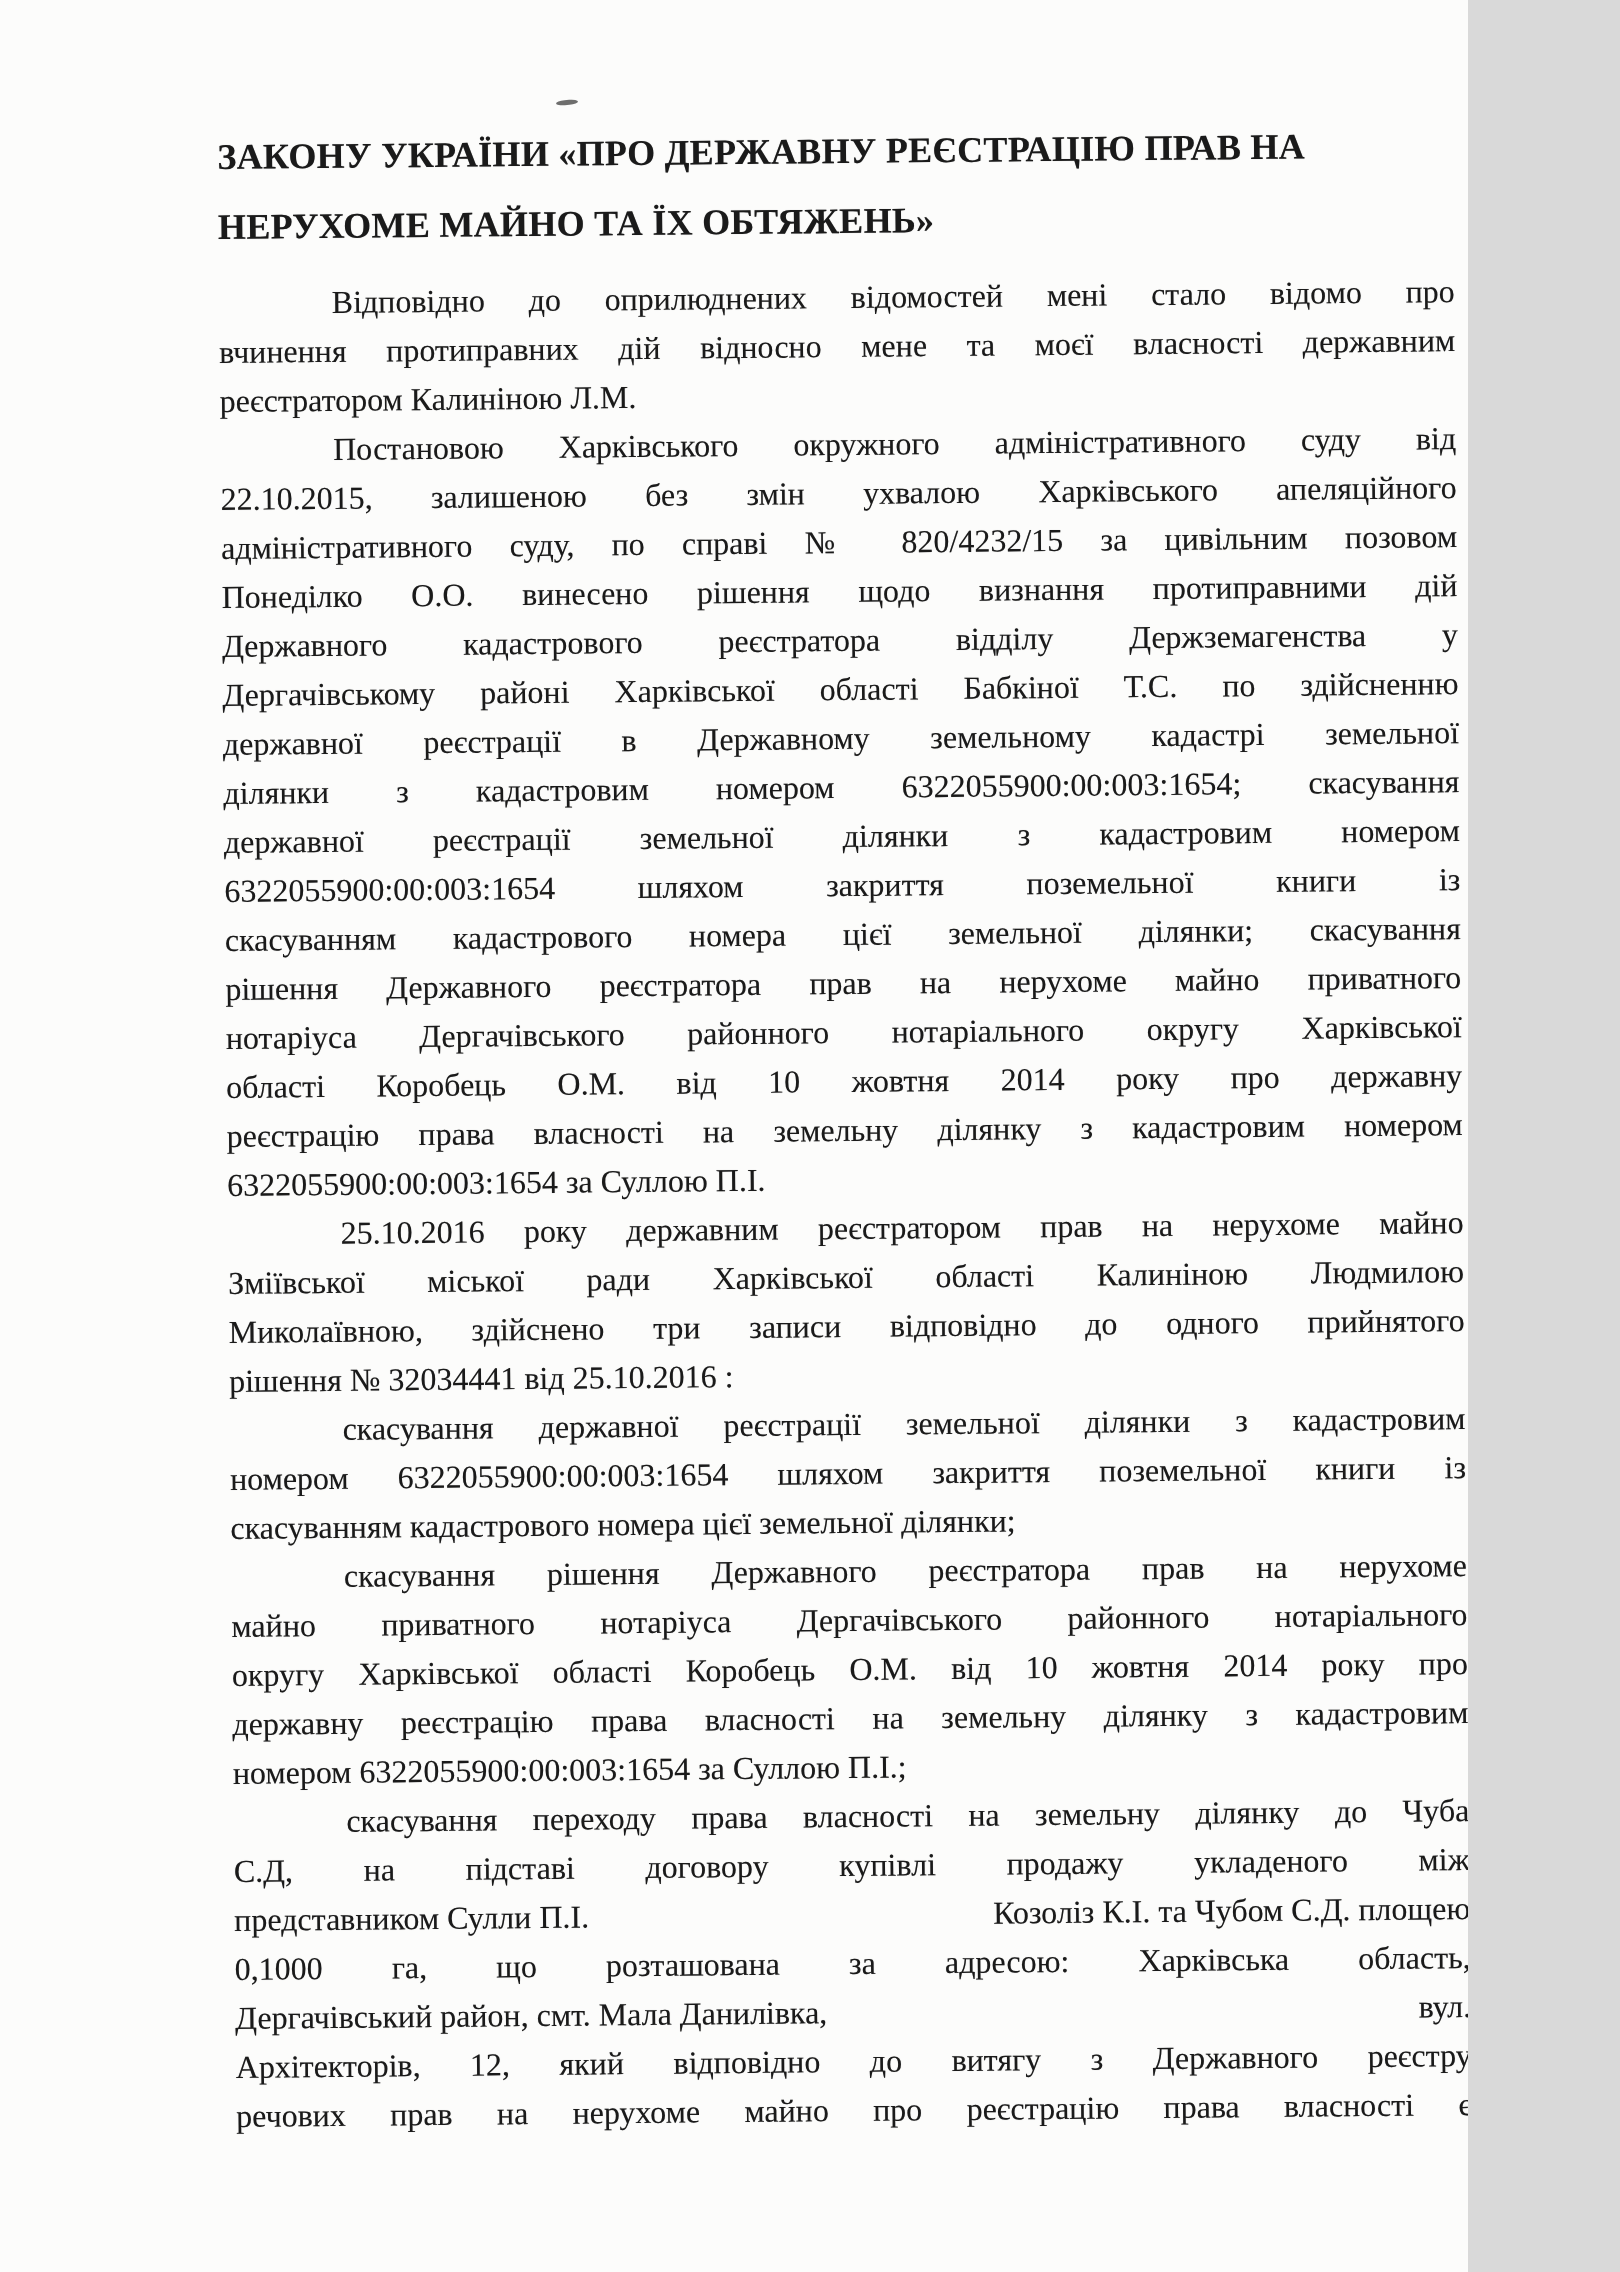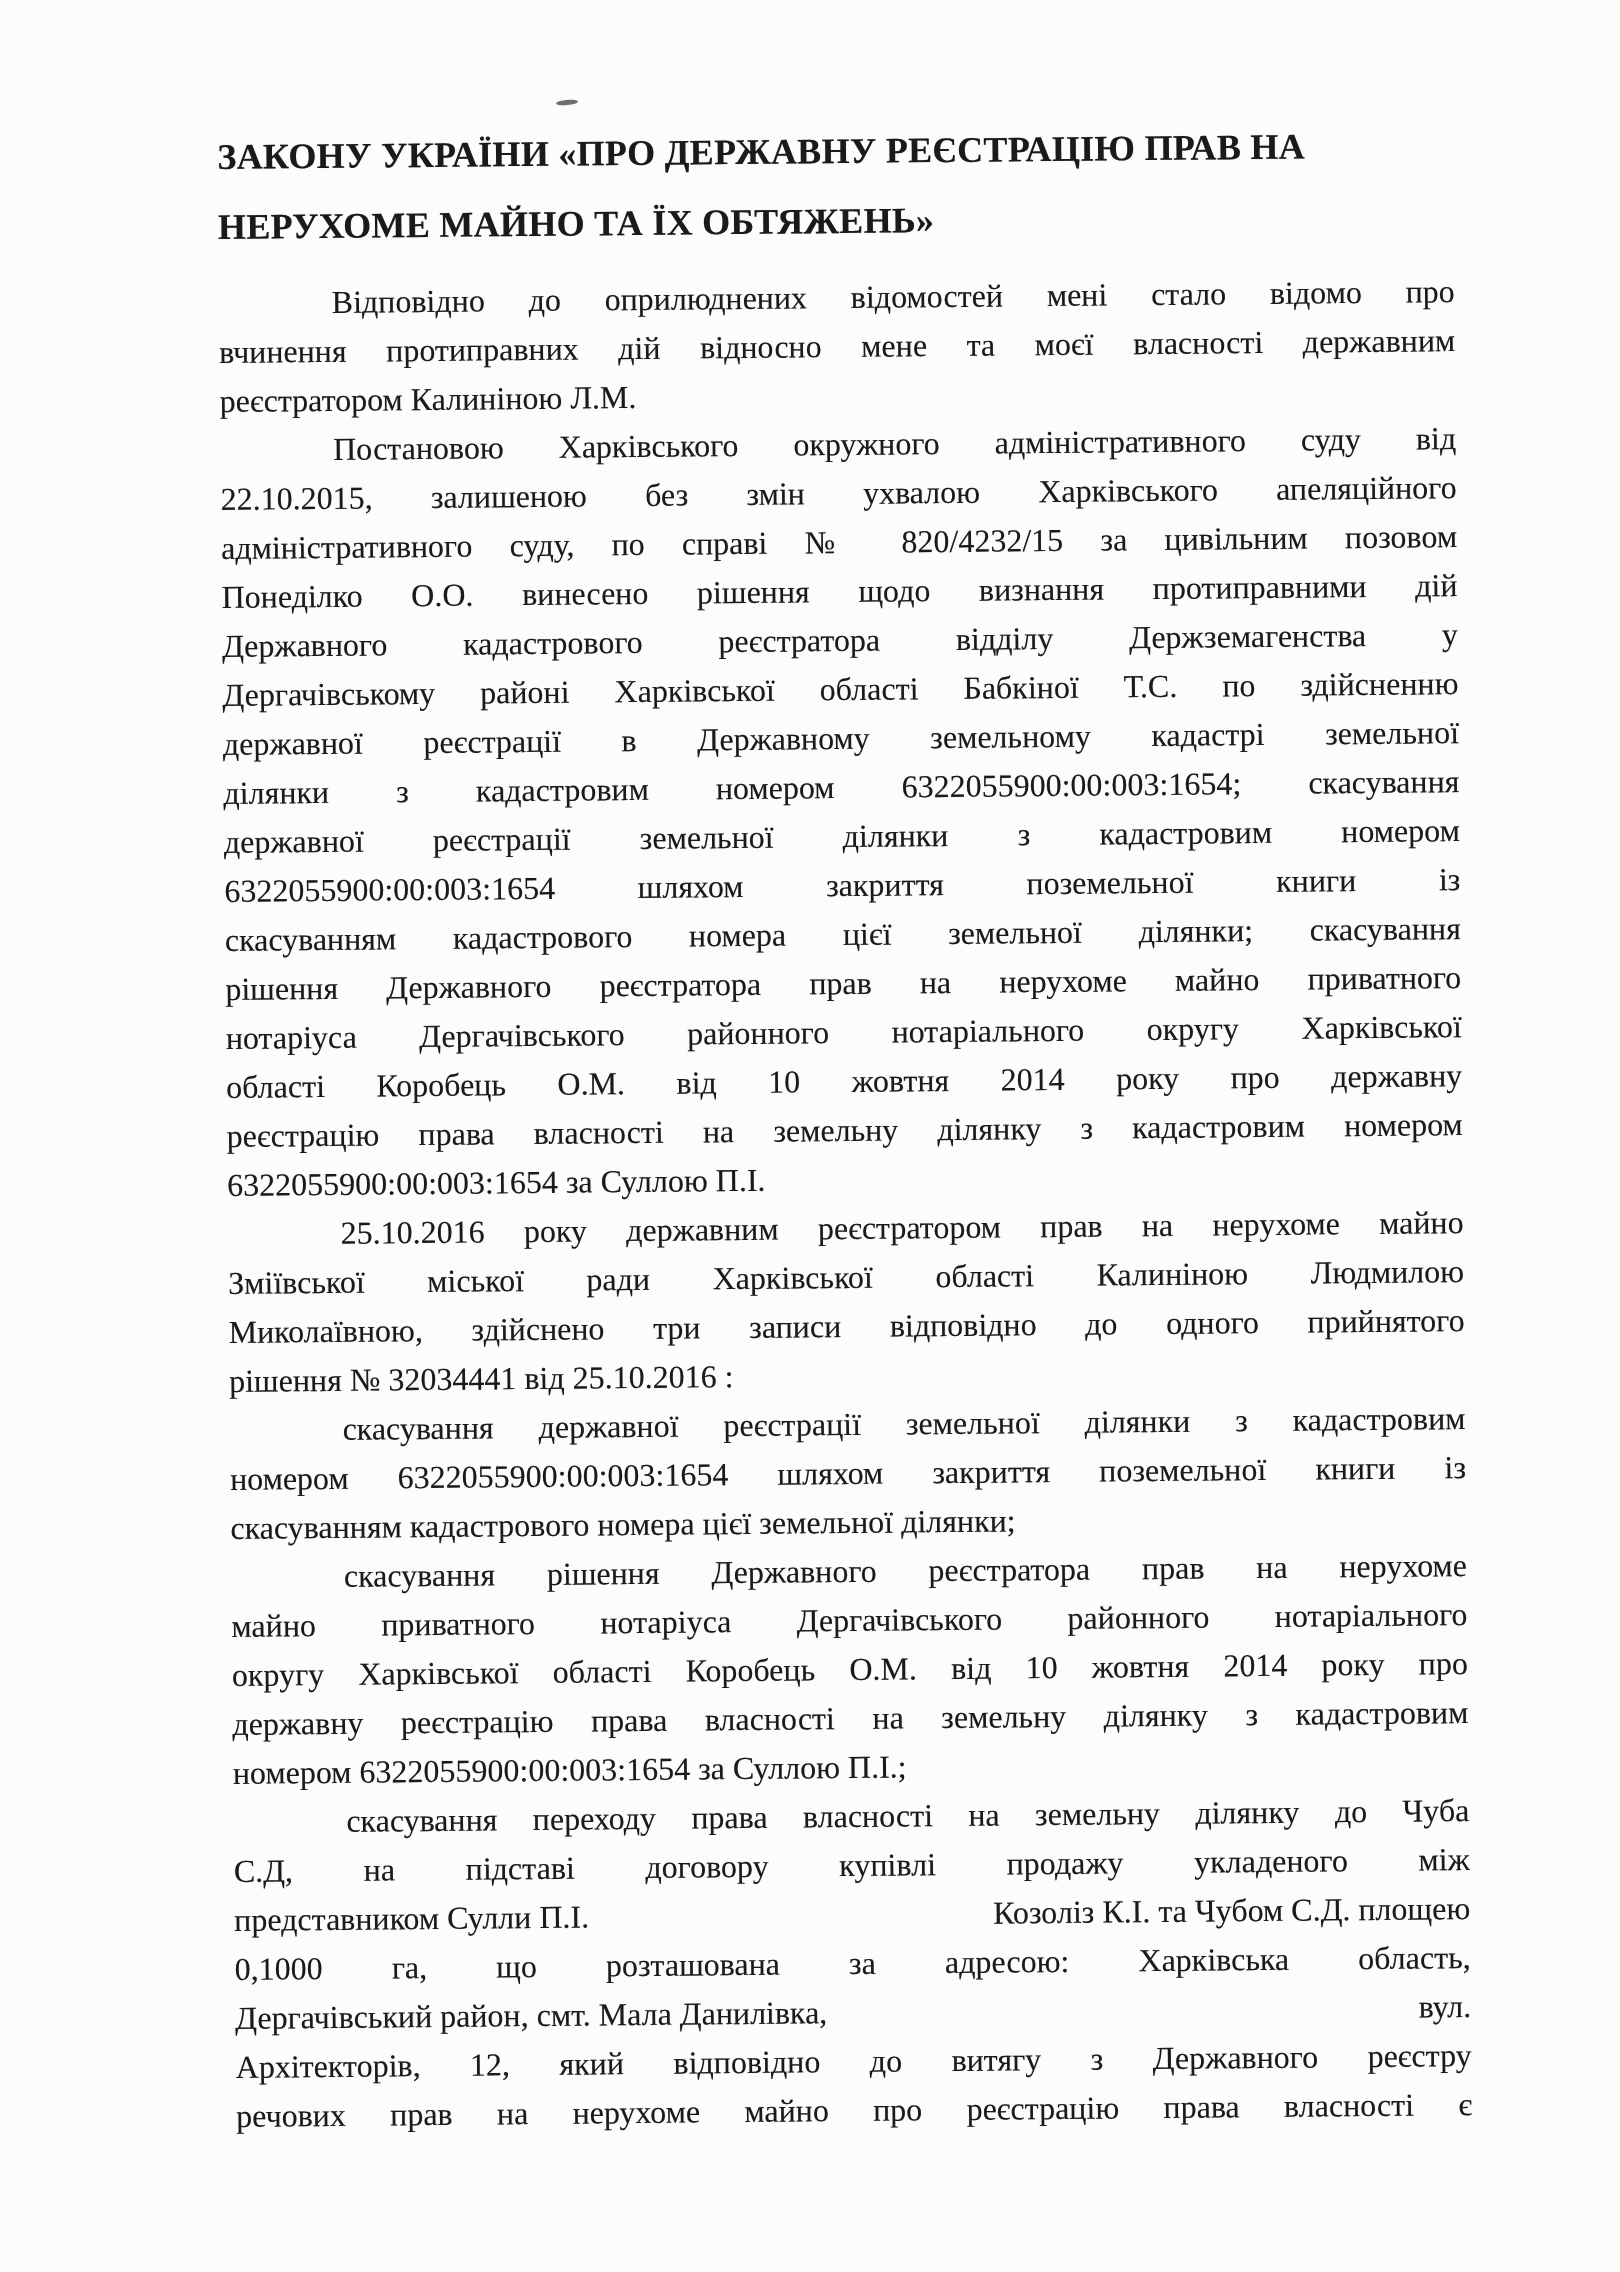--- a/index.html
+++ b/index.html
@@ -2,21 +2,21 @@
 <html style="font-size:10.5px"><head>
 <meta charset="utf-8">
 <style>
   html, body {
     margin: 0;
     padding: 0;
     background: #d9d9d9;
   }
   .page {
     position: relative;
-    width: 1620px;
+    width: 1468px;
     height: 2273px;
     background: #fcfcfb;
     overflow: hidden;
     font-family: "Liberation Serif", "DejaVu Serif", serif;
     color: #1a1a1a;
   }
   .content {
     position: absolute;
     left: 217px;
     top: 122px;

